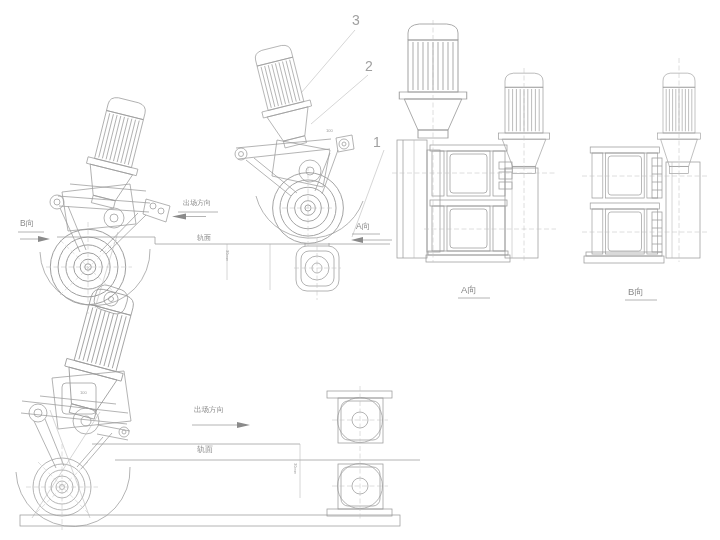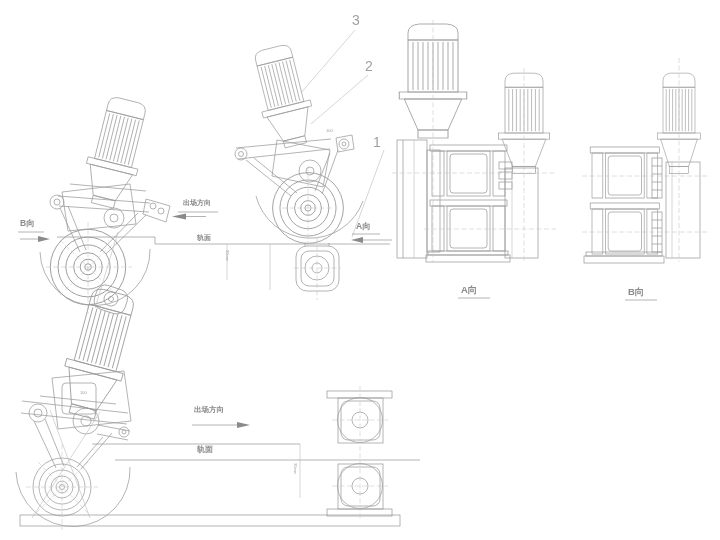--- a/index.html
+++ b/index.html
@@ -5,21 +5,21 @@
   html,body{margin:0;padding:0;background:#ffffff;}
   #stage{position:relative;width:720px;height:540px;background:#ffffff;overflow:hidden;
          font-family:"Liberation Sans", sans-serif;}
   svg{position:absolute;left:0;top:0;}
   
   .s, .s *{stroke:#9b9b9b;fill:none;stroke-width:.75;}
   .thin, .thin *{stroke:#b3b3b3;fill:none;stroke-width:.55;}
   .sd, .sd *{stroke:#c4c4c4;fill:none;stroke-width:.55;stroke-dasharray:5 2.5;}
   .f{fill:#8a8a8a !important;stroke:none !important;}
   
-  .lbl{position:absolute;color:#8a8a8a;font-size:7px;line-height:1;white-space:nowrap;font-weight:bold;}
+  .lbl{position:absolute;color:#8a8a8a;font-size:7px;line-height:1;white-space:nowrap;}
   .lbl-md{font-size:8.5px;}
   .lbl-lg{font-size:9.5px;}
   .callout{position:absolute;color:#a0a0a0;font-size:14px;line-height:1;}
   .dim{position:absolute;color:#9a9a9a;font-size:4px;line-height:1;white-space:nowrap;}
   .dim-v{transform:rotate(90deg);transform-origin:left top;}
 </style>
 </head>
 <body>
 
 <div id="stage">

